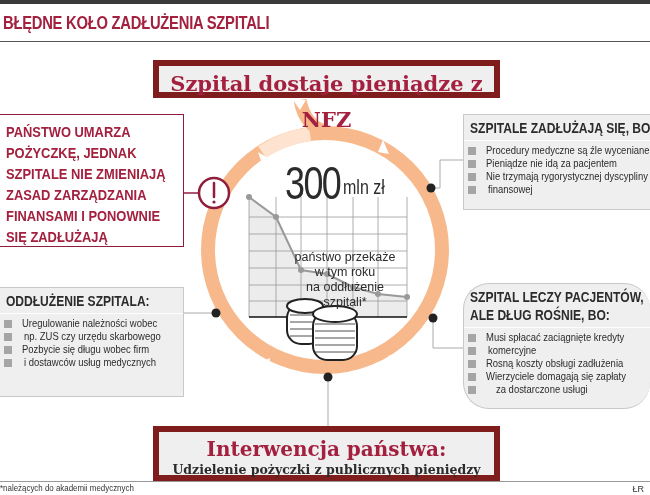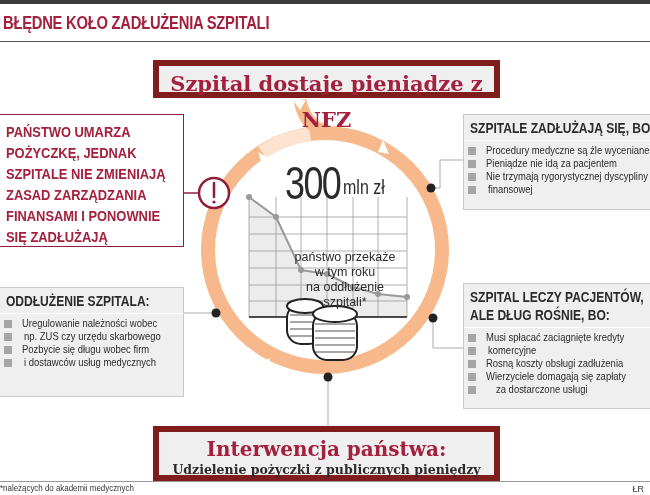--- a/index.html
+++ b/index.html
@@ -22,21 +22,21 @@
   .gbox { position:absolute; background:#efefef; border:1px solid #c9c9c9; box-sizing:border-box; }
   .gbox .hd { font-weight:bold; font-size:14px; color:#2b2b2b; line-height:18px; padding:4px 6px 3px 6px;
               border-bottom:1.5px solid #fff; white-space:nowrap; }
   .gbox .hd span { display:block; transform:scaleX(0.86); transform-origin:left; }
   .gbox ul { list-style:none; margin:3px 0 0 0; padding:0 4px; }
   .gbox li { font-size:11px; line-height:13px; color:#2b2b2b; position:relative; padding-left:18px; white-space:nowrap; }
   .gbox li span { display:inline-block; transform:scaleX(0.86); transform-origin:left; }
   .gbox li::before { content:""; position:absolute; left:0; top:3px; width:8px; height:8px; background:#a5a5a5; }
   .b-left { left:0; top:287px; width:184px; height:110px; border-left:none; }
   .b-rt { left:463px; top:114px; width:187px; height:96px; border-right:none; }
-  .b-rb { left:463px; top:283px; width:187px; height:126px; border-right:none; }
+  .b-rb { left:463px; top:283px; width:187px; height:126px; border-right:none;border-radius:26px; }
   .big { position:absolute; left:285px; top:160px; font-size:46px; color:#2b2b2b; letter-spacing:-2px;
          transform:scaleX(0.78); transform-origin:left; white-space:nowrap; line-height:46px; }
   .unit { position:absolute; left:343px; top:176px; font-size:20px; color:#2b2b2b; transform:scaleX(0.8); transform-origin:left; white-space:nowrap; }
   .desc { position:absolute; left:290px; top:206px; width:110px; text-align:center; font-size:12.5px; line-height:15px; color:#2b2b2b;margin-top:44px; }
   .desc span { display:block; }
   .foot-rule { position:absolute; left:0; top:481px; width:650px; height:1px; background:#999; }
   .footnote { position:absolute; left:0; top:483px; font-size:9px; color:#333; transform:scaleX(0.88); transform-origin:left; white-space:nowrap; }
   .credit { position:absolute; right:6px; top:484px; font-size:9px; color:#333; }
   svg.diag { position:absolute; left:0; top:0; }
 </style>

